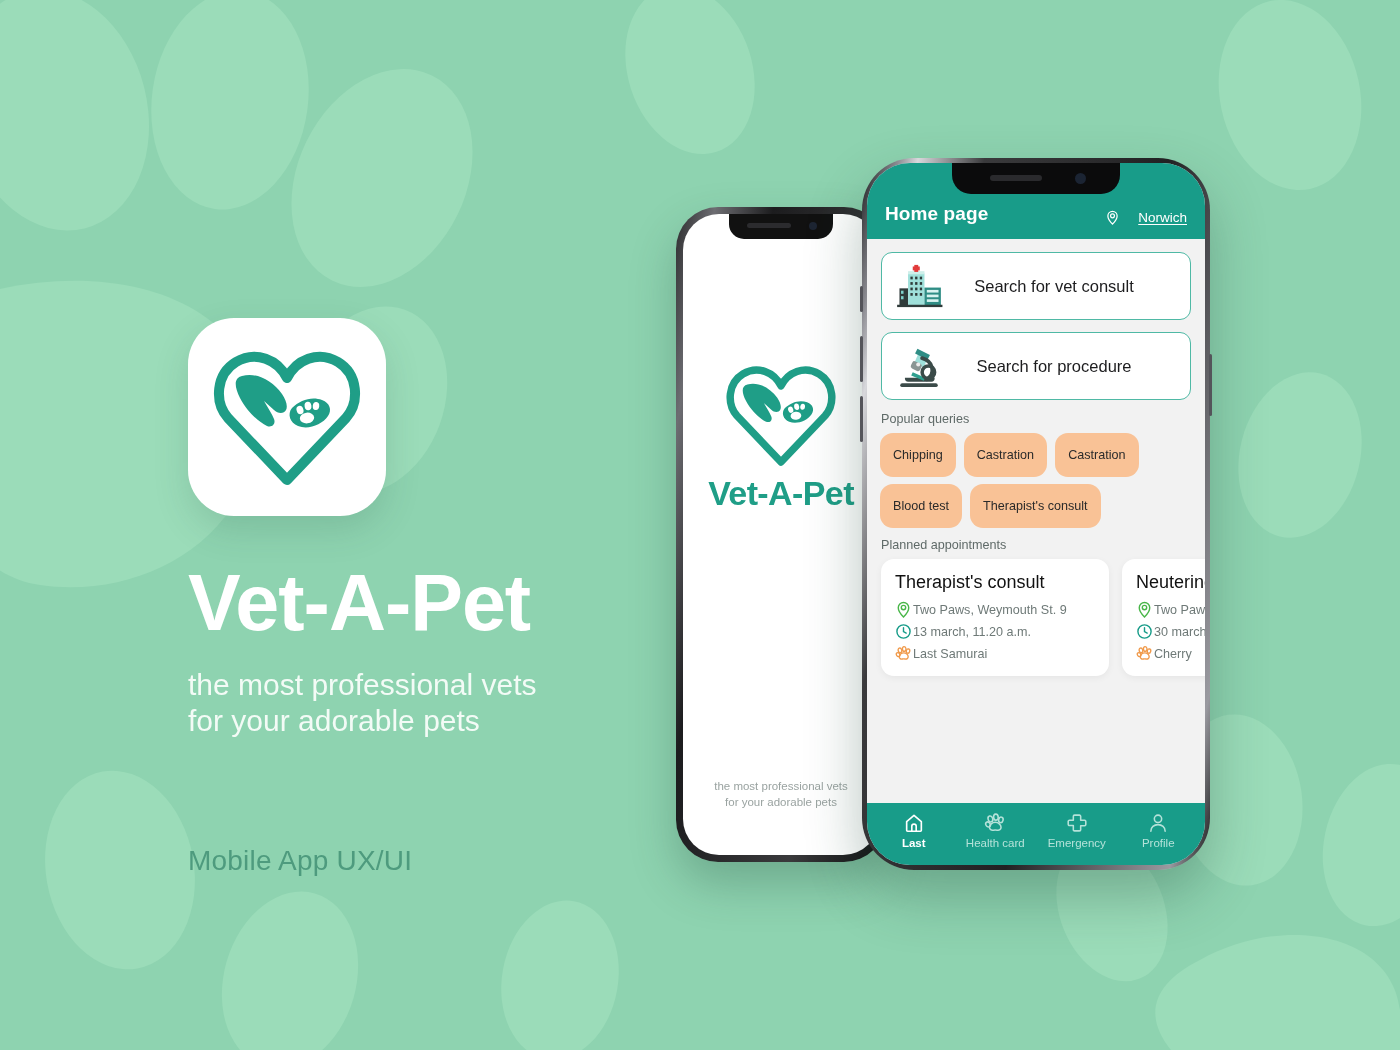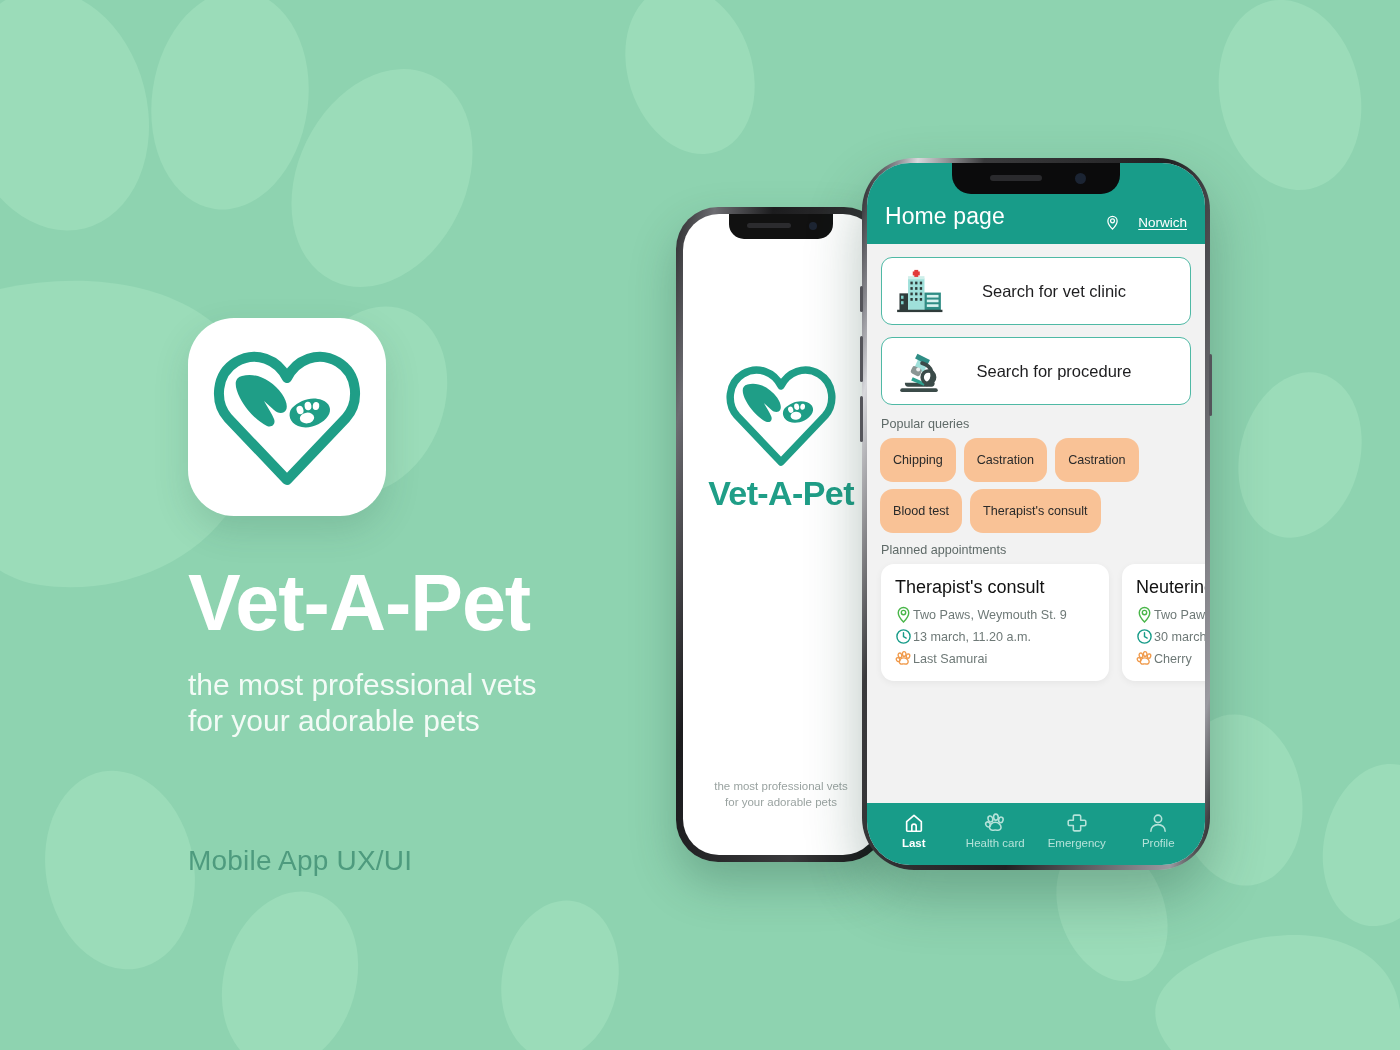--- a/index.html
+++ b/index.html
@@ -117,21 +117,21 @@
   .sb-3 { left:-2px; top:238px; width:3px; height:46px; }
   .sb-r { right:-2px; top:196px; width:3px; height:62px; }
 
   
   .app-header {
     background:#189C89; color:#fff;
     padding:40px 18px 14px 18px;
     display:flex; align-items:flex-end; justify-content:space-between;
     flex:0 0 auto;
   }
-  .app-title { font-size:23px; font-weight:400; letter-spacing:.1px; }
+  .app-title { font-size:19px; font-weight:700; letter-spacing:.1px; }
   .loc { display:flex; align-items:center; gap:18px; }
   .loc-pin { width:15px; height:15px; flex:0 0 auto; }
   .loc-text {
     font-size:13.5px; text-decoration:underline; text-underline-offset:2px; color:#fff;
   }
 
   
   .app-body {
     flex:1 1 auto; background:#F2F2F2; padding:13px 0 0 0; overflow:hidden; position:relative;
   }
@@ -305,21 +305,21 @@
           <rect x="26" y="5" width="5" height="9" fill="#E23B3B"></rect>
           <rect x="24" y="7" width="9" height="5" fill="#E23B3B"></rect>
           <rect x="39" y="34" width="21" height="23" fill="#2F8D85"></rect>
           <g fill="#D9F3F0">
             <rect x="42" y="37" width="15" height="3.4"></rect>
             <rect x="42" y="43" width="15" height="3.4"></rect>
             <rect x="42" y="49" width="15" height="3.4"></rect>
           </g>
           <rect x="4" y="56" width="58" height="3" fill="#2F3B3A"></rect>
         </svg>
-        <div class="lbl">Search for vet clinic</div>
+        <div class="lbl">Search for vet consult</div>
       </div>
 
       <div class="search-card">
         <svg class="ico" viewBox="0 0 64 64">
           <rect x="8" y="54" width="48" height="5" rx="2.5" fill="#3B4B49"></rect>
           <path d="M18 52 h30 a4 4 0 0 0 4-4 v-1 h-38 v1 a4 4 0 0 0 4 4 z" fill="#3B4B49"></path>
           <path d="M32 14 L44 20 L38 34 L26 28 Z" fill="#9FE0DA"></path>
           <path d="M30 10 L46 18 L43 24 L27 16 Z" fill="#2F8D85"></path>
           <rect x="22" y="27" width="13" height="10" rx="3" transform="rotate(26 28 32)" fill="#8A9694"></rect>
           <path d="M24 40 L40 47 L38 51 L22 44 Z" fill="#2FA08F"></path>

